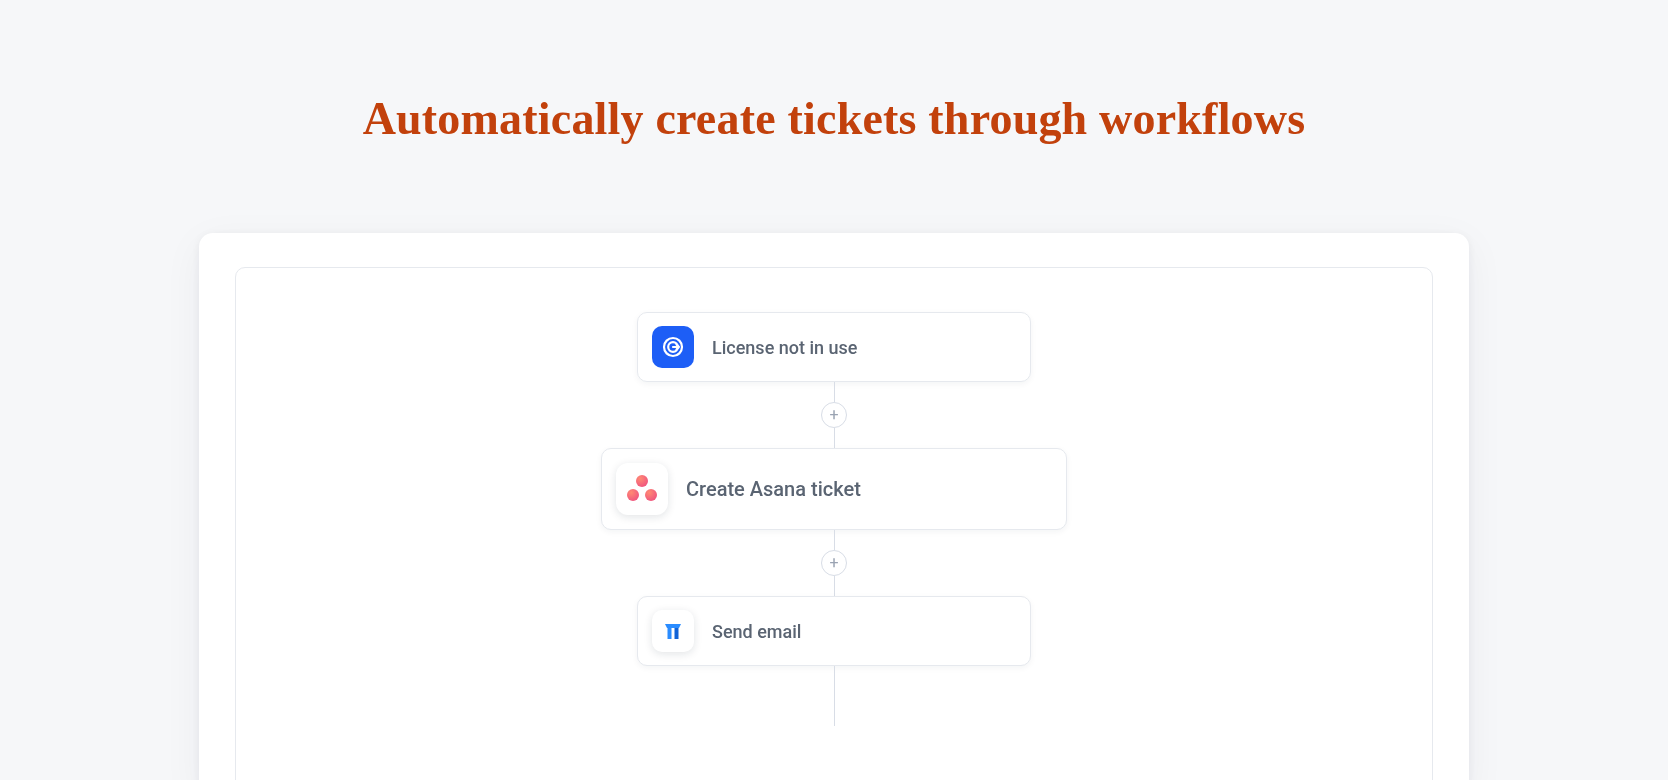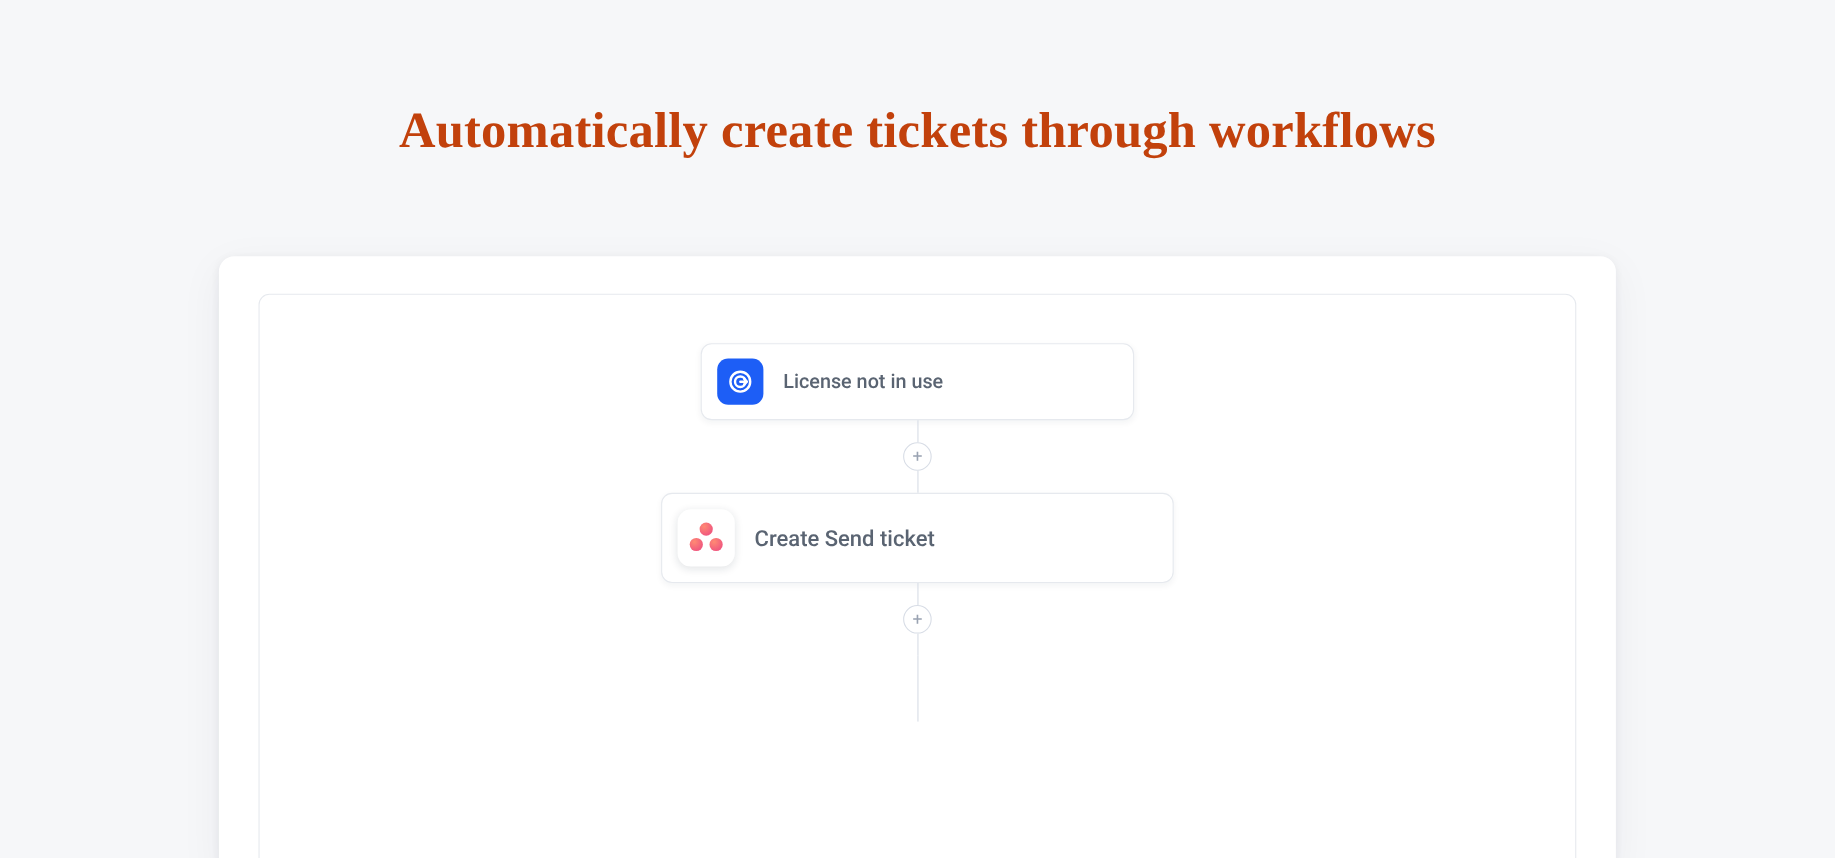--- a/index.html
+++ b/index.html
@@ -130,25 +130,35 @@
       <div class="connector conn-seg-b"></div>
 
       <div class="node node-action">
         <div class="node-icon">
           <div class="asana">
               <span class="d1"></span>
               <span class="d2"></span>
               <span class="d3"></span>
             </div>
         </div>
-        <span class="node-label">Create Send ticket</span>
+        <span class="node-label">Create Asana ticket</span>
       </div>
 
       <div class="connector conn-seg-a"></div>
       <div class="plus-btn">+</div>
       <div class="connector conn-seg-b"></div>
 
+      <div class="node node-trigger">
+        <div class="node-icon" style="background:#fff; box-shadow:0 2px 8px rgba(20,30,50,0.12);">
+          <svg width="24" height="24" viewBox="0 0 24 24">
+            <path d="M4 5 H20 L18 9 H6 Z" fill="#2a8cff"></path>
+            <rect x="6.5" y="9" width="4" height="11" fill="#2a8cff"></rect>
+            <rect x="13.5" y="9" width="4" height="11" fill="#1263d6"></rect>
+          </svg>
+        </div>
+        <span class="node-label">Send email</span>
+      </div>
 
       <div class="connector" style="height:60px"></div>
 
     </div>
   </div>
 </div>
 
 </body></html>

